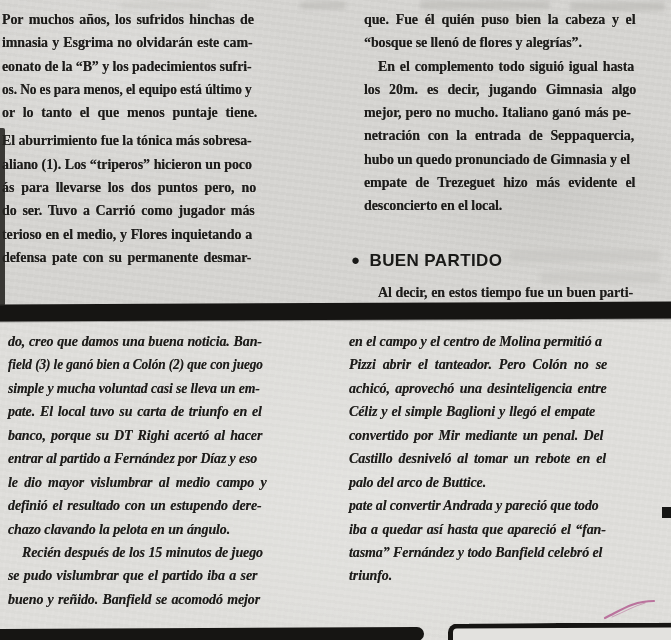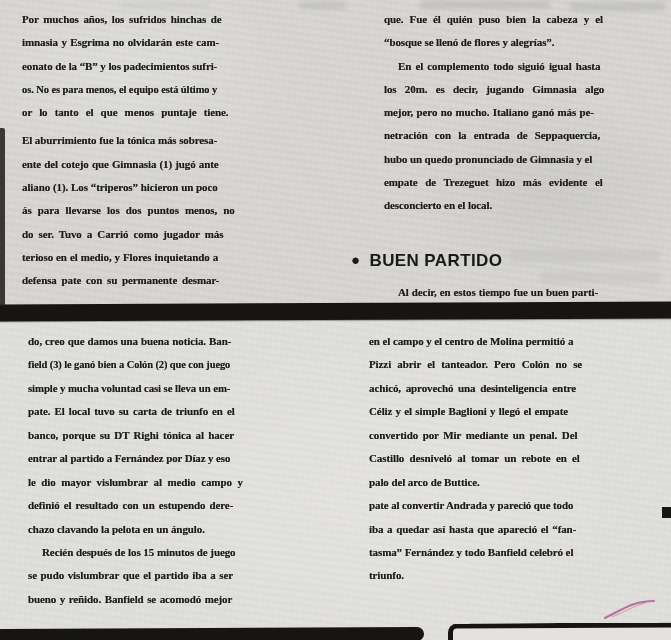--- a/index.html
+++ b/index.html
@@ -16,23 +16,23 @@
     font-family:"Liberation Serif","DejaVu Serif",serif;
     color:#1d1c1a;
   }
   .bottom-paper{position:absolute;left:0;right:0;top:322px;bottom:0;background:rgba(250,250,246,.25);}
   .col{position:absolute;}
   .col-top-left{left:2px;top:8px;width:304px;}
   .col-top-right{left:364px;top:8px;width:324px;}
   .col-bottom-left{left:8px;top:330px;width:315px;}
   .col-bottom-right{left:349px;top:330px;width:318px;}
   .line{display:block;line-height:23.3px;height:23.3px;white-space:nowrap;overflow:visible;
-        font-size:11px;font-weight:700;letter-spacing:-0.1px;
-        text-shadow:0 0 .4px rgba(25,24,22,.55);margin-left:20px;}
-  .sec-bottom .line{line-height:23.45px;height:23.45px;}
+        font-size:14px;font-weight:700;letter-spacing:-0.1px;
+        text-shadow:0 0 .4px rgba(25,24,22,.55);}
+  .sec-bottom .line{line-height:23.45px;height:23.45px;font-style:italic;}
   .line .fit{display:inline-block;white-space:nowrap;transform-origin:left center;}
   .line.indent{padding-left:14px;}
   .heading{margin:32px 0 9px -13px;height:22px;line-height:22px;white-space:nowrap;
            font-family:"Liberation Sans","DejaVu Sans",sans-serif;font-weight:700;
            font-size:17px;letter-spacing:.4px;color:#191917;}
   .heading .bullet{font-size:15px;margin-right:9px;position:relative;top:-1px;}
   .divider-bar{position:absolute;left:-4px;top:303px;width:680px;height:17px;background:#161513;
                border-radius:4px;transform:rotate(-0.25deg);
                box-shadow:0 1px 0 rgba(0,0,0,.25);}
   .left-strip{position:absolute;left:0;top:128px;width:5px;height:178px;background:#23221f;opacity:.88;border-radius:0 2px 2px 0;}
@@ -61,23 +61,22 @@
 
   <div class="bottom-paper"></div>
 
   <div class="col col-top-left sec-top" id="col-top-left">
       <div class="line"><span class="fit" style="word-spacing: 2.02604px;">Por muchos años, los sufridos hinchas de</span></div>
       <div class="line"><span class="fit" style="word-spacing: 0.807292px;">imnasia y Esgrima no olvidarán este cam-</span></div>
       <div class="line"><span class="fit" style="transform: scaleX(0.999794);">eonato de la “B” y los padecimientos sufri-</span></div>
       <div class="line"><span class="fit" style="transform: scaleX(0.955881);">os. No es para menos, el equipo está último y</span></div>
       <div class="line"><span class="fit" style="word-spacing: 4.5px; text-align: center;">or lo tanto el que menos puntaje tiene.</span></div>
       <div class="line" style="margin-top: 5px;"><span class="fit" style="transform: scaleX(0.998973);">El aburrimiento fue la tónica más sobresa-</span></div>
-      <div class="line"><span class="fit" style="word-spacing: 0.520089px;">ente del cotejo que Gimnasia (1) jugó ante</span></div>
       <div class="line"><span class="fit" style="word-spacing: 0.247396px;">aliano (1). Los “triperos” hicieron un poco</span></div>
-      <div class="line"><span class="fit" style="word-spacing: 3.5625px;">ás para llevarse los dos puntos menos, no</span></div>
+      <div class="line"><span class="fit" style="word-spacing: 3.5625px;">ás para llevarse los dos puntos pero, no</span></div>
       <div class="line"><span class="fit" style="word-spacing: 2.41071px;">do ser. Tuvo a Carrió como jugador más</span></div>
       <div class="line"><span class="fit" style="word-spacing: 0.372768px;">terioso en el medio, y Flores inquietando a</span></div>
       <div class="line"><span class="fit" style="word-spacing: 2.11563px;">defensa pate con su permanente desmar-</span></div>
     </div>
   <div class="col col-top-right sec-top" id="col-top-right">
       <div class="line"><span class="fit" style="word-spacing: 3.40799px;">que. Fue él quién puso bien la cabeza y el</span></div>
       <div class="line"><span class="fit">“bosque se llenó de flores y alegrías”.</span></div>
       <div class="line indent"><span class="fit" style="word-spacing: 1.5026px;">En el complemento todo siguió igual hasta</span></div>
       <div class="line"><span class="fit" style="word-spacing: 5.65365px;">los 20m. es decir, jugando Gimnasia algo</span></div>
       <div class="line"><span class="fit" style="word-spacing: 0.6875px;">mejor, pero no mucho. Italiano ganó más pe-</span></div>
@@ -89,21 +88,21 @@
       <div class="line indent"><span class="fit" style="word-spacing: 0.359375px;">Al decir, en estos tiempo fue un buen parti-</span></div>
     </div>
 
   <div class="divider-bar"></div>
 
   <div class="col col-bottom-left sec-bottom" id="col-bottom-left">
       <div class="line"><span class="fit" style="word-spacing: 0.370536px;">do, creo que damos una buena noticia. Ban-</span></div>
       <div class="line"><span class="fit" style="transform: scaleX(0.950405);">field (3) le ganó bien a Colón (2) que con juego</span></div>
       <div class="line"><span class="fit" style="transform: scaleX(0.982791);">simple y mucha voluntad casi se lleva un em-</span></div>
       <div class="line"><span class="fit" style="word-spacing: 1.39757px;">pate. El local tuvo su carta de triunfo en el</span></div>
-      <div class="line"><span class="fit" style="word-spacing: 1.68973px;">banco, porque su DT Righi tónica al hacer</span></div>
+      <div class="line"><span class="fit" style="word-spacing: 1.68973px;">banco, porque su DT Righi acertó al hacer</span></div>
       <div class="line"><span class="fit" style="transform: scaleX(0.990761);">entrar al partido a Fernández por Díaz y eso</span></div>
       <div class="line"><span class="fit" style="word-spacing: 2.89732px;">le dio mayor vislumbrar al medio campo y</span></div>
       <div class="line"><span class="fit" style="word-spacing: 1.3724px;">definió el resultado con un estupendo dere-</span></div>
       <div class="line"><span class="fit">chazo clavando la pelota en un ángulo.</span></div>
       <div class="line indent"><span class="fit" style="word-spacing: 0.0714286px;">Recién después de los 15 minutos de juego</span></div>
       <div class="line"><span class="fit" style="word-spacing: 0.988281px;">se pudo vislumbrar que el partido iba a ser</span></div>
       <div class="line"><span class="fit" style="word-spacing: 0.895833px;">bueno y reñido. Banfield se acomodó mejor</span></div>
     </div>
   <div class="col col-bottom-right sec-bottom" id="col-bottom-right">
       <div class="line"><span class="fit" style="word-spacing: 0.0260417px;">en el campo y el centro de Molina permitió a</span></div>

